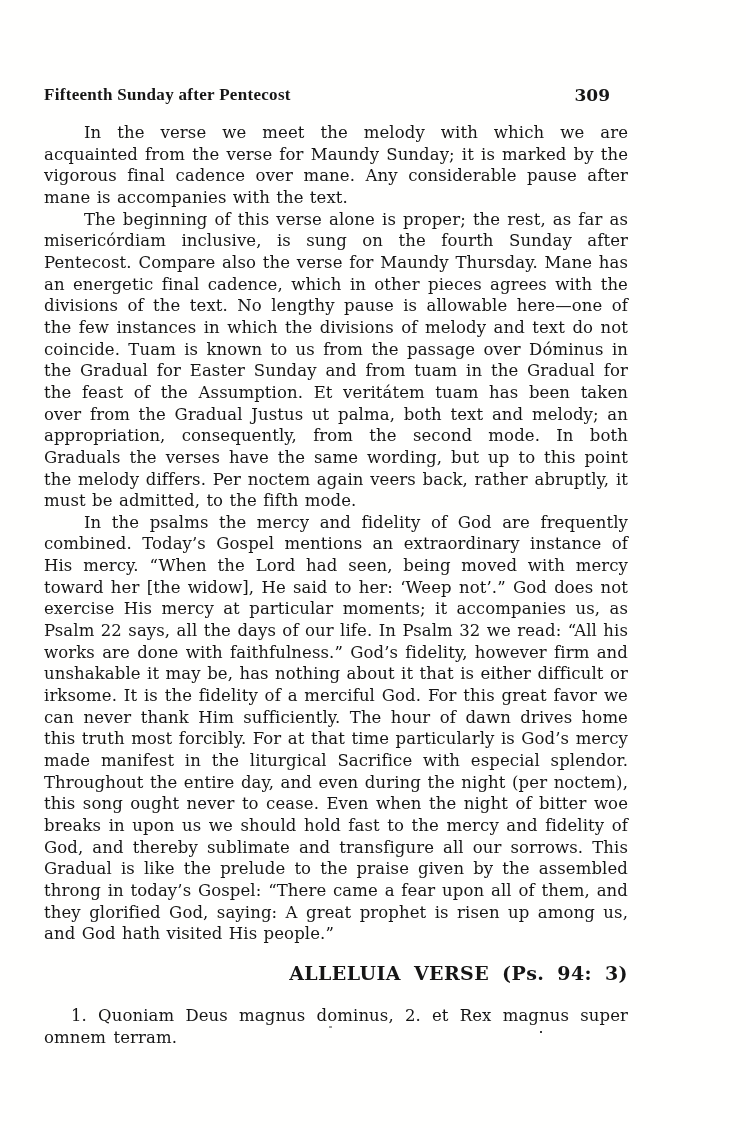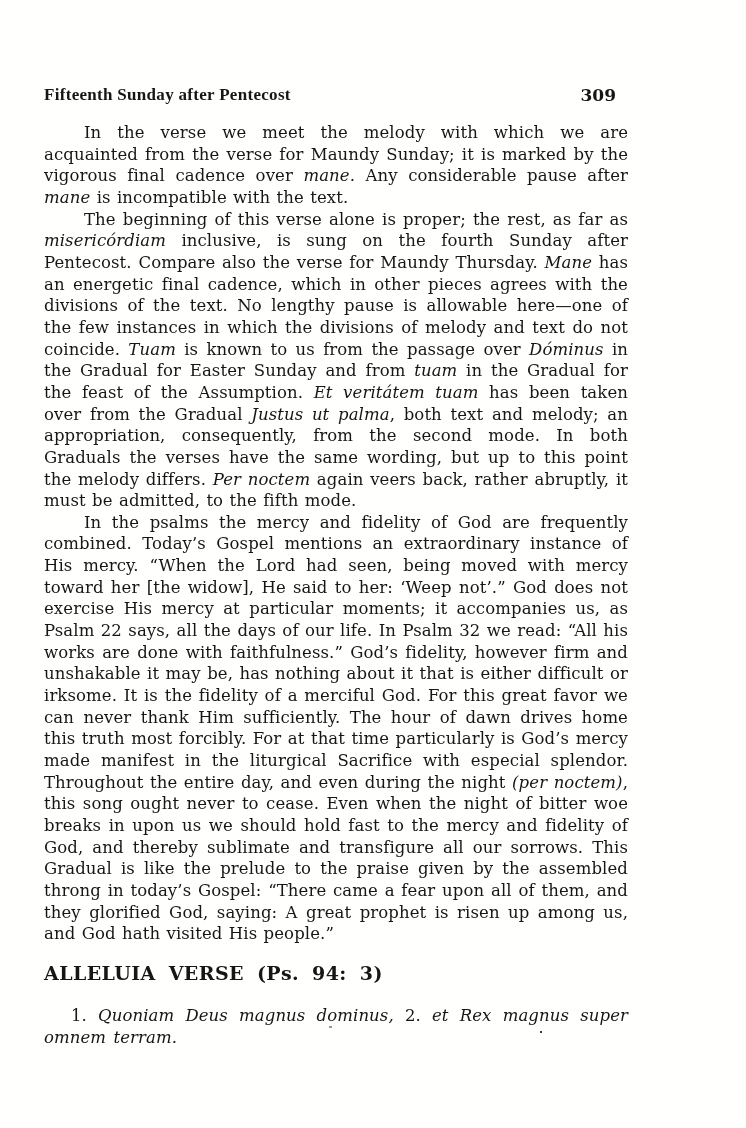--- a/index.html
+++ b/index.html
@@ -38,37 +38,37 @@
   .header-title {
     position: absolute;
     left: 0;
     right: 0;
     text-align: left;
     letter-spacing: 0.3px;
     font-family: Liberation Serif, serif;
   }
   .page-number {
     position: absolute;
-    right: 12px;
+    right: 18px;
     top: 0;
   }
   .body-text .para {
     margin: 0;
     text-indent: 40px;
     font-size: 16.5px;
     line-height: 21.65px;
     text-align: justify;
     letter-spacing: 0.1px;
     word-spacing: 1px;
   }
-  .it { font-style: italic; }
+  .it { }
   .section-heading {
     font-size: 19px;
     font-weight: bold;
-    text-align: left;
+    text-align: right;
     margin: 17px 0 21px 0;
     word-spacing: 6px;
     letter-spacing: 0.4px;
   }
   .verse-columns {
     display: flex;
     gap: 10px;
     font-size: 16.5px;
     line-height: 22px;
   }
@@ -92,21 +92,21 @@
 
 <div class="page">
   <div class="content">
 
     <div class="running-header">
       <span class="header-title">Fifteenth Sunday after Pentecost</span>
       <span class="page-number">309</span>
     </div>
 
     <div class="body-text">
-        <p class="para"><span>In the verse we meet the melody with which we are acquainted from the verse for Maundy Sunday; it is marked by the vigorous final cadence over </span><span class="it">mane</span><span>. Any considerable pause after </span><span class="it">mane</span><span> is incompatible with the text.</span></p>
+        <p class="para"><span>In the verse we meet the melody with which we are acquainted from the verse for Maundy Sunday; it is marked by the vigorous final cadence over </span><span class="it">mane</span><span>. Any considerable pause after </span><span class="it">mane</span><span> is accompanies with the text.</span></p>
         <p class="para"><span>The beginning of this verse alone is proper; the rest, as far as </span><span class="it">misericórdiam</span><span> inclusive, is sung on the fourth Sunday after Pentecost. Compare also the verse for Maundy Thursday. </span><span class="it">Mane</span><span> has an energetic final cadence, which in other pieces agrees with the divisions of the text. No lengthy pause is allowable here—one of the few instances in which the divisions of melody and text do not coincide. </span><span class="it">Tuam</span><span> is known to us from the passage over </span><span class="it">Dóminus</span><span> in the Gradual for Easter Sunday and from </span><span class="it">tuam</span><span> in the Gradual for the feast of the Assumption. </span><span class="it">Et veritátem tuam</span><span> has been taken over from the Gradual </span><span class="it">Justus ut palma</span><span>, both text and melody; an appropriation, consequently, from the second mode. In both Graduals the verses have the same wording, but up to this point the melody differs. </span><span class="it">Per noctem</span><span> again veers back, rather abruptly, it must be admitted, to the fifth mode.</span></p>
         <p class="para"><span>In the psalms the mercy and fidelity of God are frequently combined. Today’s Gospel mentions an extraordinary instance of His mercy. “When the Lord had seen, being moved with mercy toward her [the widow], He said to her: ‘Weep not’.” God does not exercise His mercy at particular moments; it accompanies us, as Psalm 22 says, all the days of our life. In Psalm 32 we read: “All his works are done with faithfulness.” God’s fidelity, however firm and unshakable it may be, has nothing about it that is either difficult or irksome. It is the fidelity of a merciful God. For this great favor we can never thank Him sufficiently. The hour of dawn drives home this truth most forcibly. For at that time particularly is God’s mercy made manifest in the liturgical Sacrifice with especial splendor. Throughout the entire day, and even during the night </span><span class="it">(per noctem)</span><span>, this song ought never to cease. Even when the night of bitter woe breaks in upon us we should hold fast to the mercy and fidelity of God, and thereby sublimate and transfigure all our sorrows. This Gradual is like the prelude to the praise given by the assembled throng in today’s Gospel: “There came a fear upon all of them, and they glorified God, saying: A great prophet is risen up among us, and God hath visited His people.”</span></p>
       </div>
 
     <h2 class="section-heading">ALLELUIA VERSE (Ps. 94: 3)</h2>
 
     <div class="verse-columns">
       <p class="verse"><span>1. </span><span class="it">Quoniam Deus magnus dominus,</span><span> 2. </span><span class="it">et Rex magnus super omnem terram.</span></p>
     </div>
 

